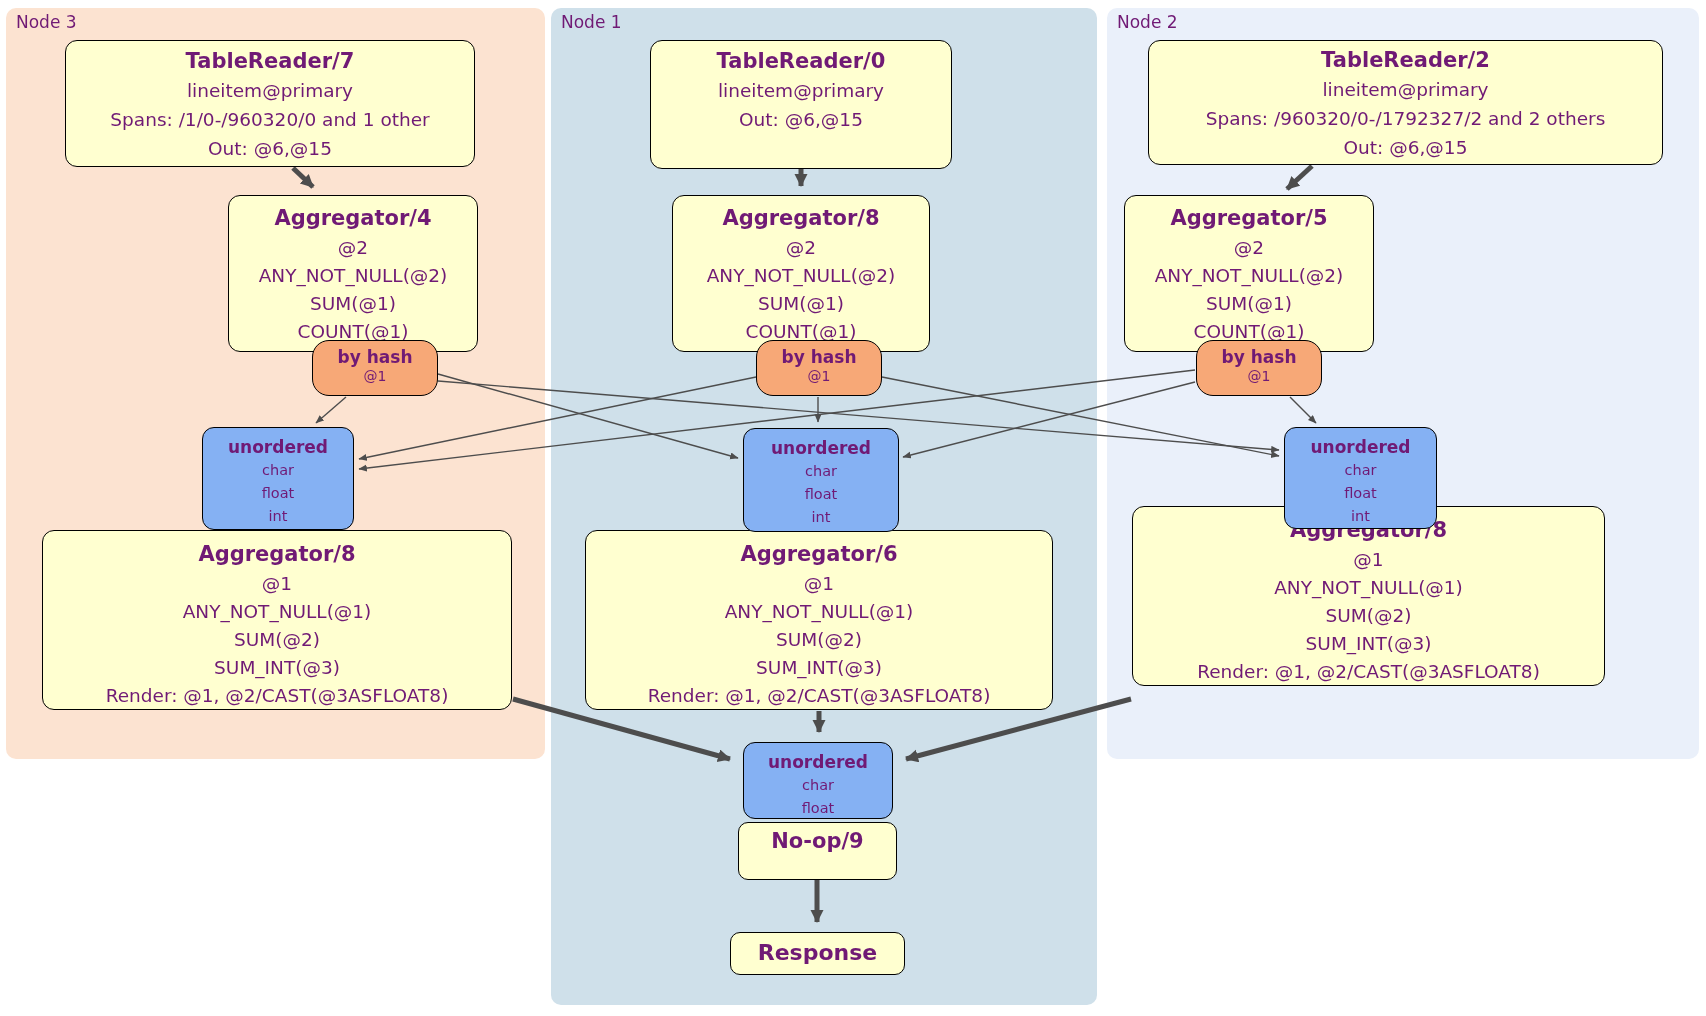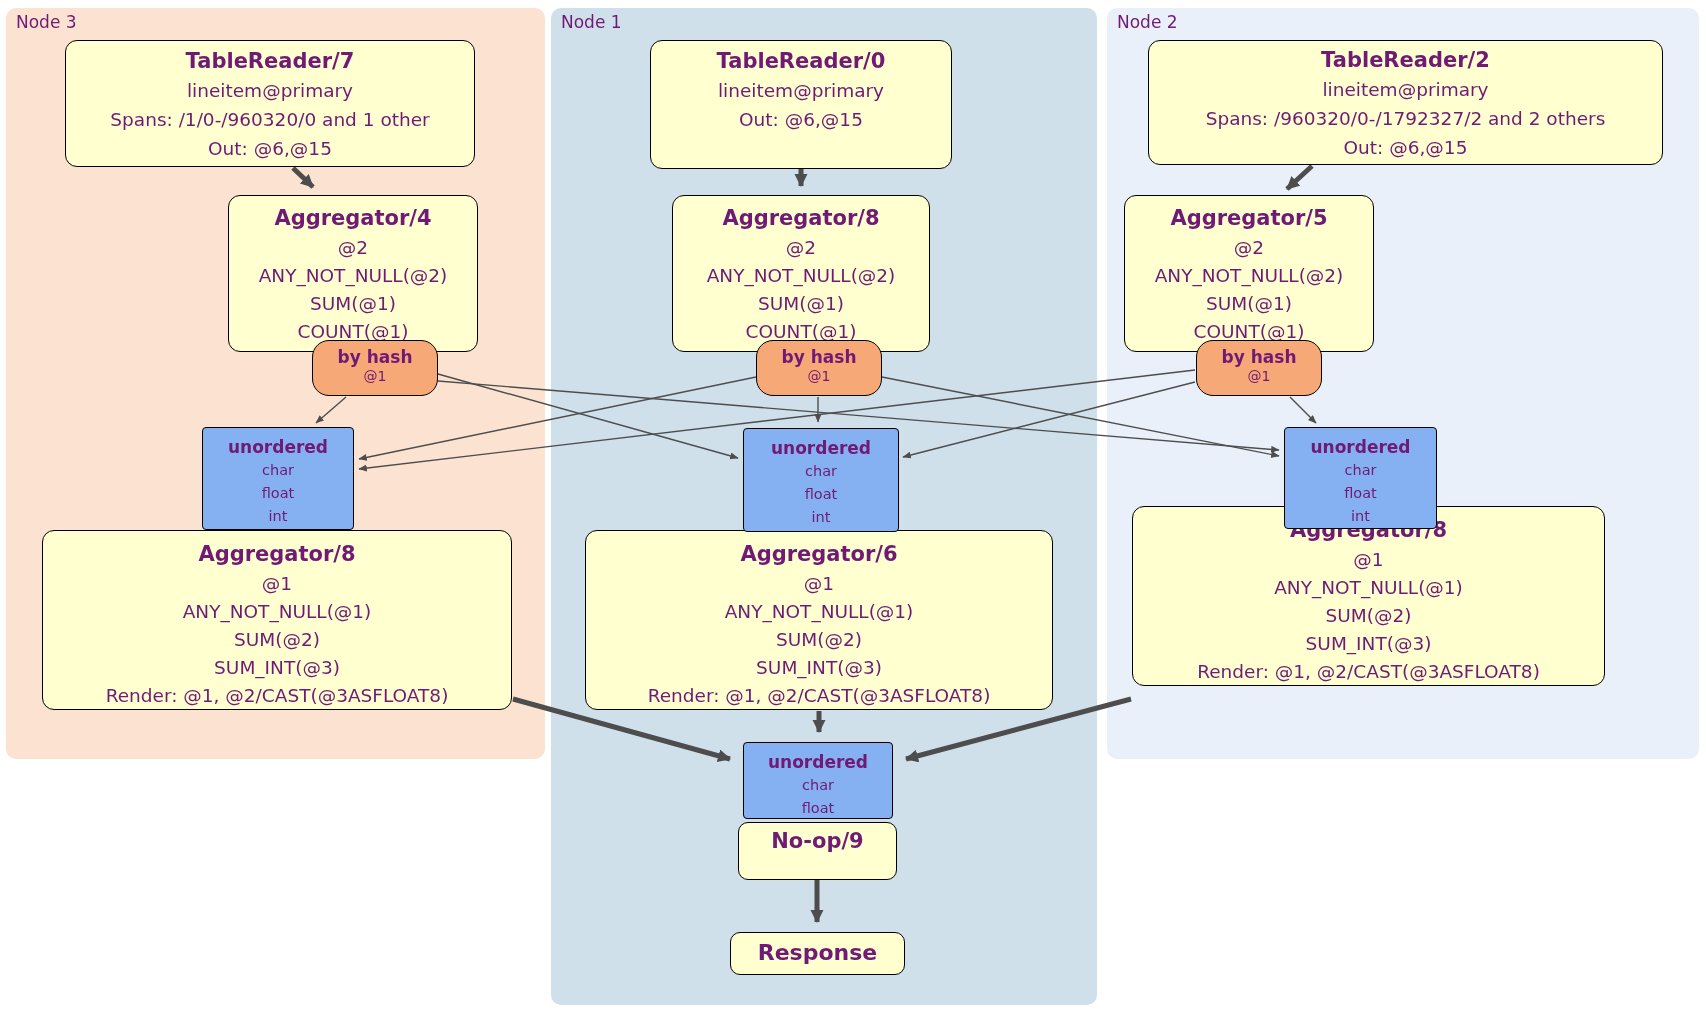--- a/index.html
+++ b/index.html
@@ -46,21 +46,21 @@
     text-align:center;z-index:3;box-sizing:border-box;padding-top:5px;
   }
   .router-n3{left:312px;top:340px;width:126px;height:56px;}
   .router-n1{left:756px;top:340px;width:126px;height:56px;}
   .router-n2{left:1196px;top:340px;width:126px;height:56px;}
   .router-title{font-weight:bold;font-size:17px;line-height:22px;}
   .router-detail{font-size:14px;line-height:17px;}
 
   .sync{
     position:absolute;background:var(--sync-fill);
-    border:1.6px solid var(--box-border);border-radius:4px;
+    border:1.6px solid var(--box-border);border-radius:12px;
     text-align:center;z-index:3;box-sizing:border-box;padding-top:7px;
   }
   .sync-n3{left:202px;top:427px;width:152px;height:103px;}
   .sync-n1{left:743px;top:428px;width:156px;height:104px;}
   .sync-n2{left:1284px;top:427px;width:153px;height:102px;}
   .sync-final{left:743px;top:742px;width:150px;height:77px;}
   .sync-title{font-weight:bold;font-size:17px;line-height:24px;}
   .sync-line{font-size:14.5px;line-height:23px;}
 
   .box-noop{left:738px;top:822px;width:159px;height:58px;border-radius:10px;}

